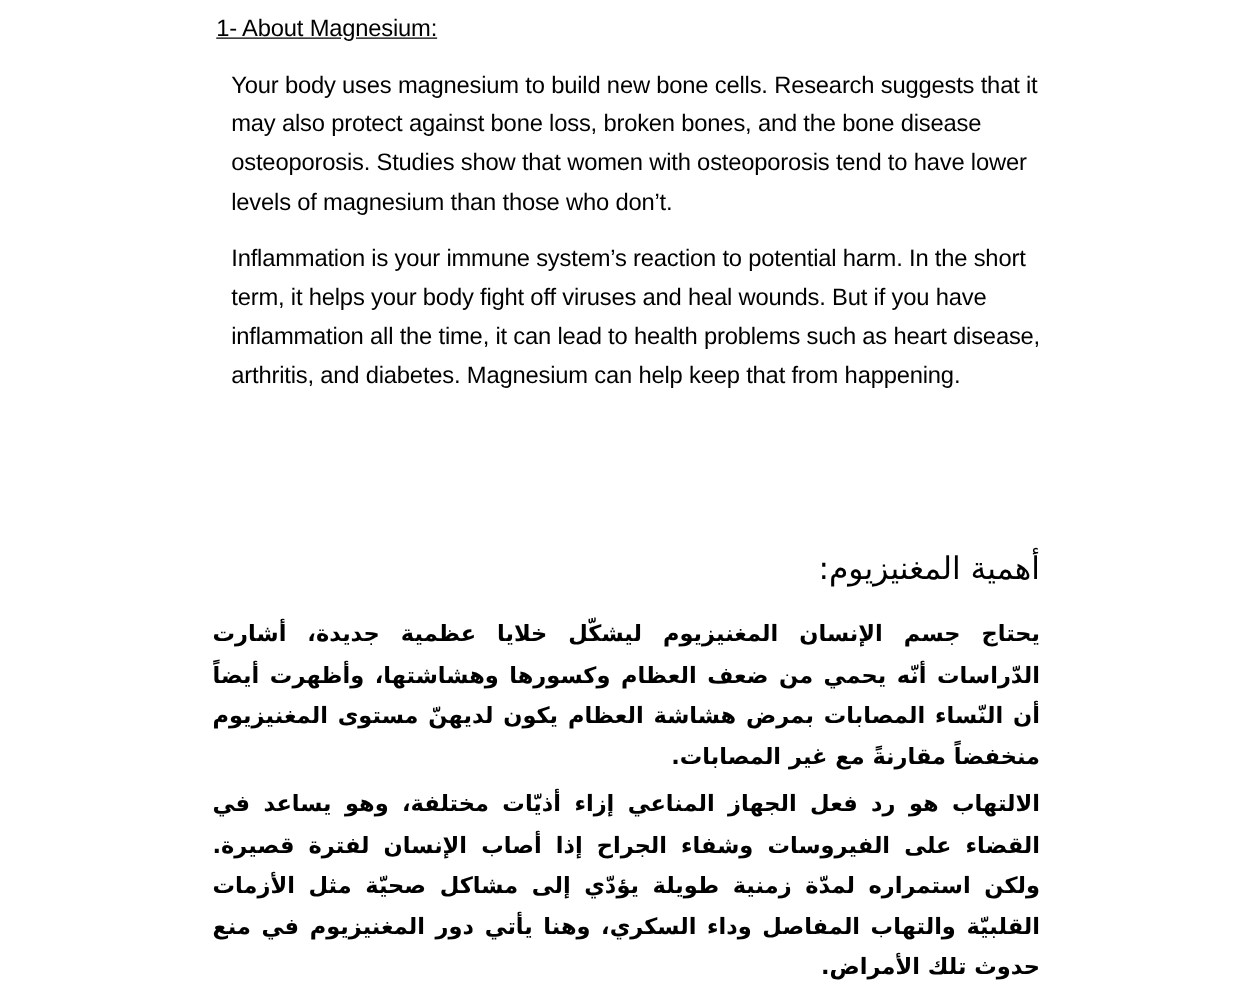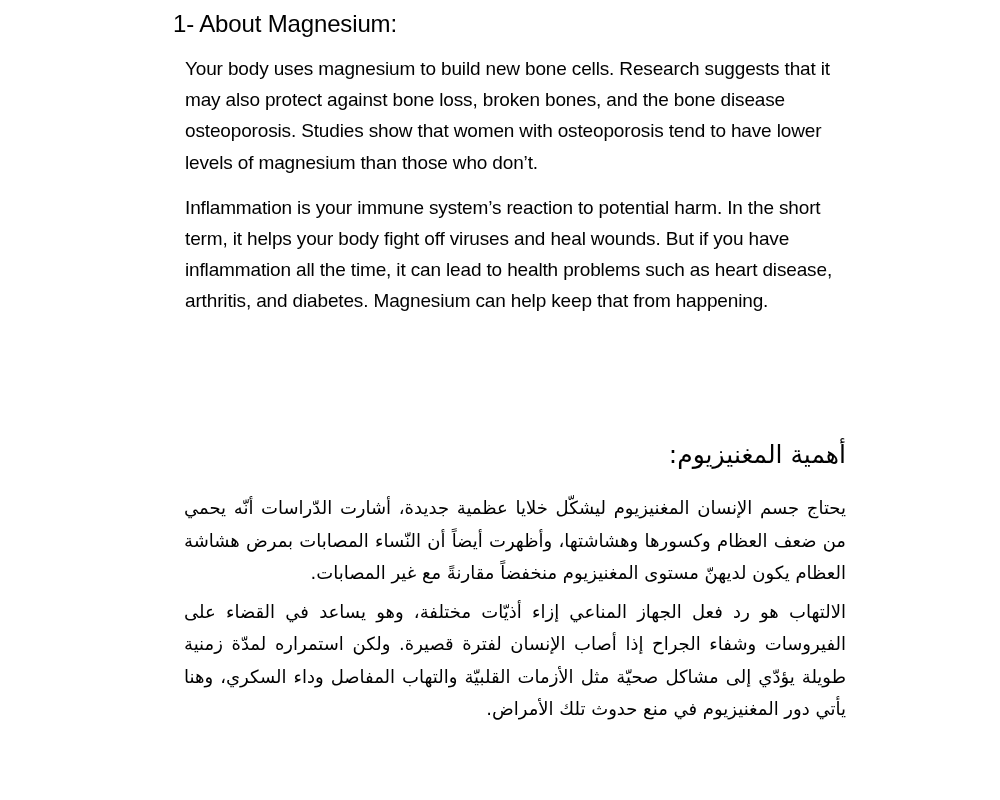--- a/index.html
+++ b/index.html
@@ -20,47 +20,49 @@
       top: 8px;
       width: 670px;
       font-family: "Liberation Sans", sans-serif;
       font-size: 19px;
       line-height: 31.2px;
       letter-spacing: -0.15px;
     }
     .en-heading {
       margin: 0 0 14px 0;
       font-weight: normal;
-      font-size: 24px;
+      font-size: 19px;
       line-height: 31px;
+      text-decoration: underline;
     }
     .en-para {
       margin: 0 0 14px 12px;
     }
     .ar-section {
       position: absolute;
-      left: 184px;
+      left: 170px;
       top: 432px;
       width: 662px;
       direction: rtl;
       text-align: right;
       font-family: "DejaVu Sans", sans-serif;
     }
     .ar-heading {
       margin: 0 0 14px 0;
       font-weight: normal;
       font-size: 25px;
       line-height: 46px;
     }
     .ar-para {
       margin: 0 0 6px 0;
       font-size: 18px;
       line-height: 32.5px;
       text-align: justify;
       text-align-last: right;
+      font-weight: bold;
     }
     .watermark {
       position: absolute;
       left: 440px;
       top: 765px;
       font-family: "DejaVu Sans", sans-serif;
       font-size: 26px;
       color: #e6e6e6;
       direction: rtl;
       z-index: -1;

